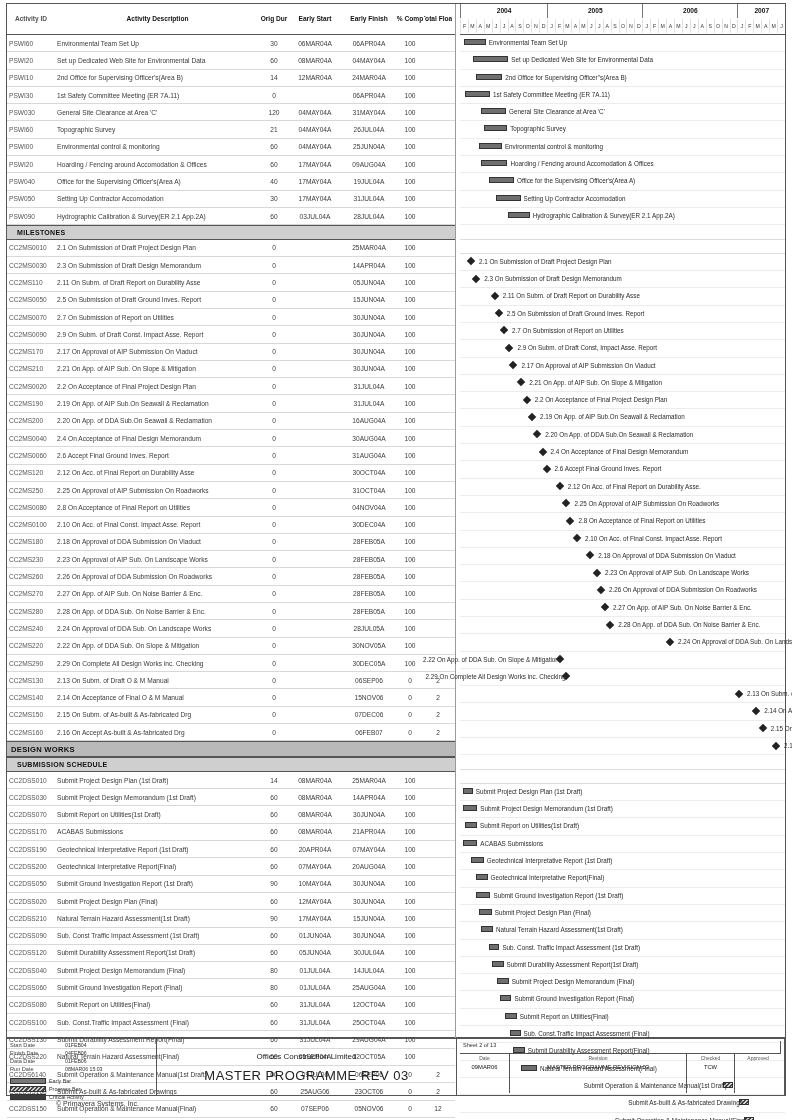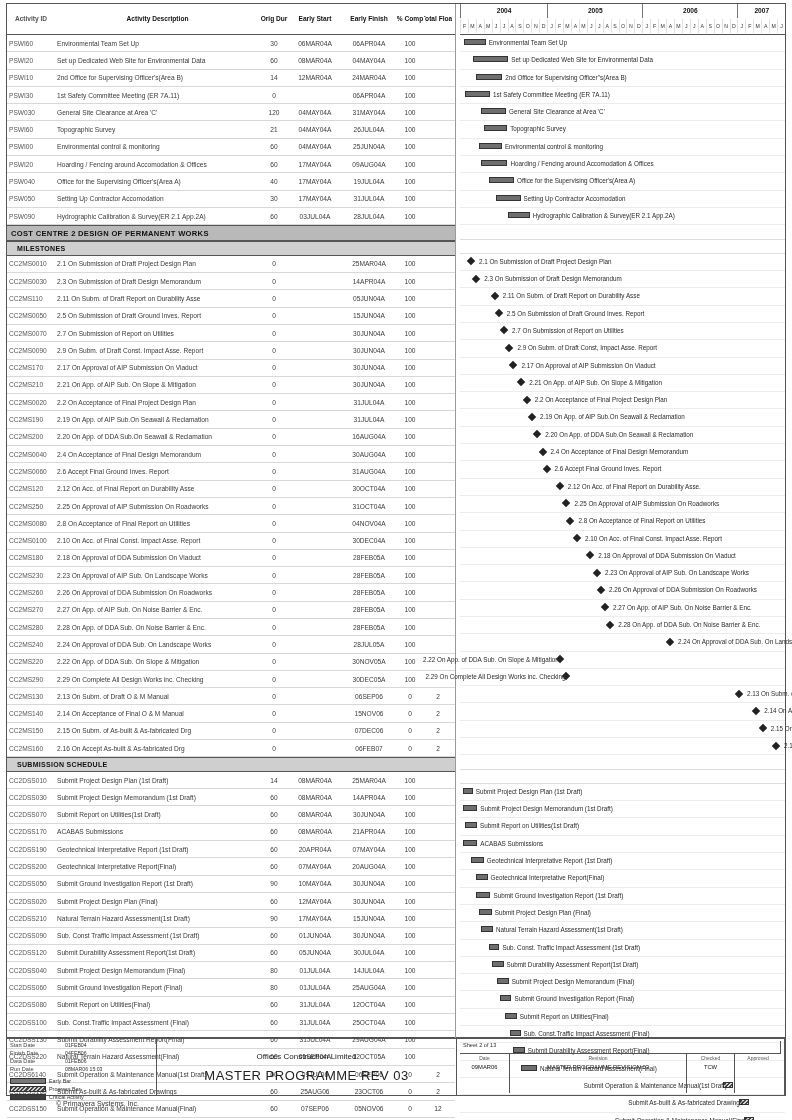--- a/index.html
+++ b/index.html
@@ -163,21 +163,20 @@
         </div>
         <div class="lrow">
           <div class="c c-id">PSW090</div>
           <div class="c c-desc">Hydrographic Calibration &amp; Survey(ER 2.1 App.2A)</div>
           <div class="c c-dur">60</div>
           <div class="c c-es">03JUL04A</div>
           <div class="c c-ef">28JUL04A</div>
           <div class="c c-pc">100</div>
           <div class="c c-tf"></div>
         </div>
-        <div class="band">COST CENTRE 2 DESIGN OF PERMANENT WORKS</div>
         <div class="band sub">MILESTONES</div>
         <div class="lrow">
           <div class="c c-id">CC2MS0010</div>
           <div class="c c-desc">2.1 On Submission of Draft Project Design Plan</div>
           <div class="c c-dur">0</div>
           <div class="c c-es"></div>
           <div class="c c-ef">25MAR04A</div>
           <div class="c c-pc">100</div>
           <div class="c c-tf"></div>
         </div>
@@ -426,20 +425,21 @@
         </div>
         <div class="lrow">
           <div class="c c-id">CC2MS160</div>
           <div class="c c-desc">2.16 On Accept  As-built &amp; As-fabricated Drg</div>
           <div class="c c-dur">0</div>
           <div class="c c-es"></div>
           <div class="c c-ef">06FEB07</div>
           <div class="c c-pc">0</div>
           <div class="c c-tf">2</div>
         </div>
+        <div class="band">DESIGN WORKS</div>
         <div class="band sub">SUBMISSION SCHEDULE</div>
         <div class="lrow">
           <div class="c c-id">CC2DSS010</div>
           <div class="c c-desc">Submit Project Design Plan (1st Draft)</div>
           <div class="c c-dur">14</div>
           <div class="c c-es">08MAR04A</div>
           <div class="c c-ef">25MAR04A</div>
           <div class="c c-pc">100</div>
           <div class="c c-tf"></div>
         </div>

